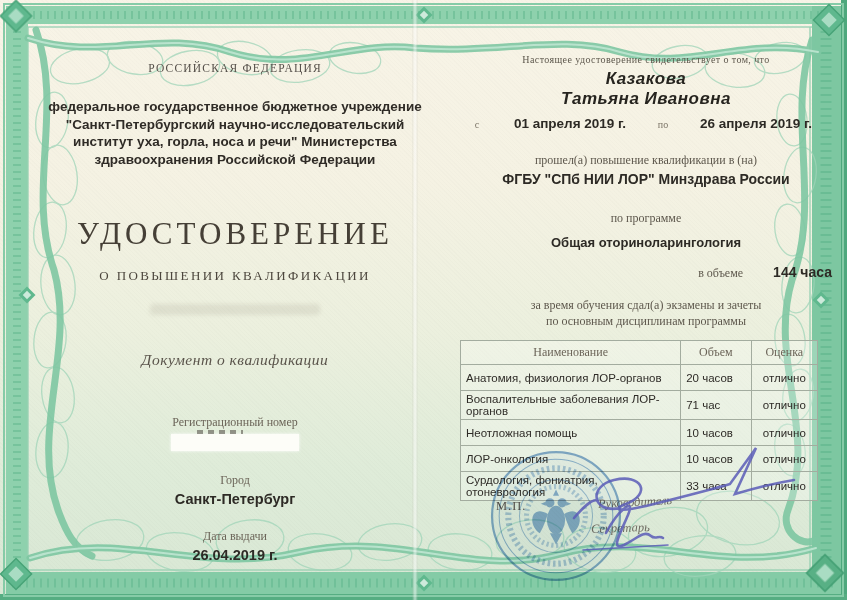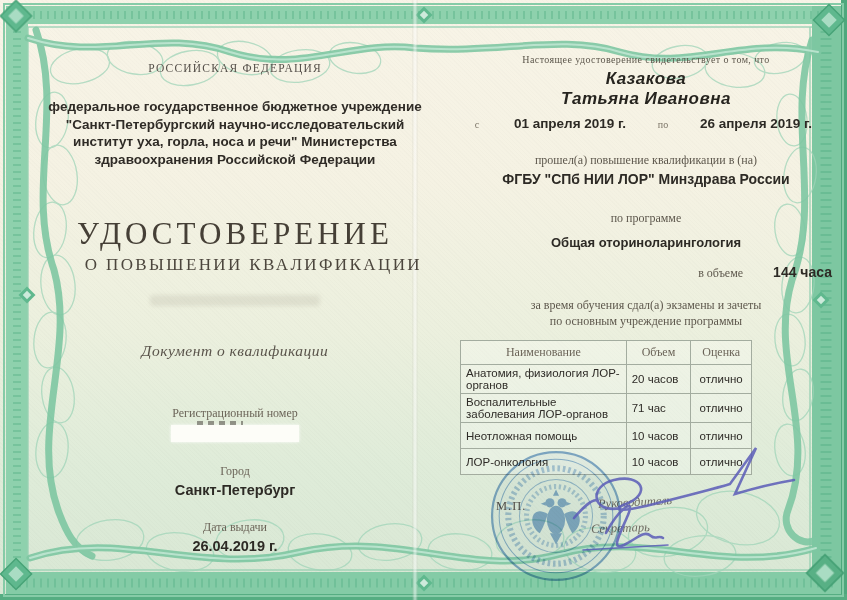--- a/index.html
+++ b/index.html
@@ -13,21 +13,21 @@
   .deco{position:absolute;inset:0;pointer-events:none;}
   .fold{position:absolute;left:412px;top:0;width:6px;height:600px;
     background:linear-gradient(90deg,rgba(90,90,70,.07),rgba(255,255,255,.55) 50%,rgba(90,90,70,.06));}
   .col{position:absolute;text-align:center;color:#565046;}
   .left-col{left:48px;top:56px;width:374px;}
   .right-col{left:460px;top:54px;width:372px;}
   .country{font-size:11.5px;letter-spacing:1.2px;color:#55504a;margin-top:6px;}
   .institution{margin-top:24px;font-family:"Liberation Sans","DejaVu Sans",sans-serif;
     font-weight:700;font-size:13.5px;line-height:1.3;color:#2f2b26;}
   .cert-title{margin-top:48px;font-size:31px;letter-spacing:4px;color:#453f36;}
-  .cert-subtitle{margin-top:3px;font-size:17px;letter-spacing:2.4px;color:#4c463d;font-variant:small-caps;text-transform:uppercase;text-align:right;}
+  .cert-subtitle{margin-top:16px;font-size:13px;letter-spacing:2.4px;color:#4c463d;font-variant:small-caps;text-transform:uppercase;}
   .smudge{margin:20px auto 0;width:170px;height:11px;background:rgba(125,118,100,.13);filter:blur(2px);border-radius:4px;}
   .doc-type{margin-top:36px;font-style:italic;font-size:15.5px;color:#5a544b;letter-spacing:.5px;}
   .reg-label{margin-top:46px;font-size:12px;color:#6b6458;}
   .redaction{position:relative;margin:4px auto 0;width:128px;height:17px;background:#fdfdf8;
     box-shadow:0 0 3px rgba(255,255,255,.9);}
   .redaction::before{content:"";position:absolute;left:26px;top:-4px;width:46px;height:4px;
     background:repeating-linear-gradient(90deg,#4b463f 0 6px,transparent 6px 11px);opacity:.55;}
   .city-label{margin-top:22px;font-size:12px;color:#6b6458;}
   .bold-sans{font-family:"Liberation Sans","DejaVu Sans",sans-serif;font-weight:700;color:#2d2a25;}
   .city-value{margin-top:3px;font-size:14.5px;}
@@ -40,21 +40,21 @@
   .dates-row .pre{width:34px;font-size:10px;color:#7a7366;}
   .dates-row .dt{flex:1;font-family:"Liberation Sans","DejaVu Sans",sans-serif;font-weight:700;color:#2d2a25;}
   .completed{margin-top:22px;font-size:12px;color:#5d574c;}
   .org{margin-top:3px;font-size:14px;}
   .prog-label{margin-top:24px;font-size:12px;color:#5d574c;}
   .prog{margin-top:9px;font-size:13px;}
   .vol-row{margin-top:14px;display:flex;justify-content:flex-end;gap:30px;align-items:baseline;}
   .vol-label{font-size:12px;color:#5d574c;}
   .vol-value{font-size:14px;}
   .exams{margin-top:16px;font-size:12px;line-height:1.35;color:#5d574c;}
-  table.grades{margin-top:11px;border-collapse:collapse;width:292px;background:rgba(255,255,255,.25);padding-left:44px;}
+  table.grades{margin-top:11px;border-collapse:collapse;width:358px;background:rgba(255,255,255,.25);padding-left:44px;}
   table.grades th,table.grades td{border:1px solid #a3ac9f;padding:2px 5px;}
   table.grades th{font-weight:normal;font-size:12px;color:#6b6458;height:19px;}
   table.grades td{font-family:"Liberation Sans","DejaVu Sans",sans-serif;font-size:11.5px;
     color:#2e2b27;height:21px;text-align:left;}
   table.grades td.c1{white-space:nowrap;}
   table.grades td.c2{text-align:center;}
   th.h0{width:234px;} th.h1{width:62px;} th.h2{width:58px;}
   .mp-label{position:absolute;left:496px;top:499px;font-size:12.5px;color:#55504a;letter-spacing:1px;}
   .pos-label{position:absolute;font-style:italic;font-size:12.5px;color:#5b554d;opacity:.85;}
   .head-label{left:598px;top:495px;transform:rotate(-3deg);}
@@ -201,21 +201,21 @@
     <div class="completed">прошел(а) повышение квалификации в (на)</div>
     <div class="org bold-sans">ФГБУ "СПб НИИ ЛОР" Минздрава России</div>
     <div class="prog-label">по программе</div>
     <div class="prog bold-sans">Общая оториноларингология</div>
     <div class="vol-row">
       <span class="vol-label">в объеме</span>
       <span class="vol-value bold-sans">144 часа</span>
     </div>
     <div class="exams">
       <div>за время обучения сдал(а) экзамены и зачеты</div>
-      <div>по основным учреждение программы</div>
+      <div>по основным дисциплинам программы</div>
     </div>
     <table class="grades">
       <thead>
         <tr>
           <th class="h0">Наименование</th>
           <th class="h1">Объем</th>
           <th class="h2">Оценка</th>
         </tr>
       </thead>
       <tbody>
@@ -230,20 +230,25 @@
             <td class="c2">отлично</td>
           </tr>
           <tr>
             <td class="c0">Неотложная помощь</td>
             <td class="c1">10 часов</td>
             <td class="c2">отлично</td>
           </tr>
           <tr>
             <td class="c0">ЛОР-онкология</td>
             <td class="c1">10 часов</td>
+            <td class="c2">отлично</td>
+          </tr>
+          <tr>
+            <td class="c0">Сурдология, фониатрия, отоневрология</td>
+            <td class="c1">33 часа</td>
             <td class="c2">отлично</td>
           </tr>
         </tbody>
     </table>
   </div>
 
   <div class="mp-label">М.П.</div>
   <div class="pos-label head-label">Руководитель</div>
   <div class="pos-label sec-label">Секретарь</div>
 

